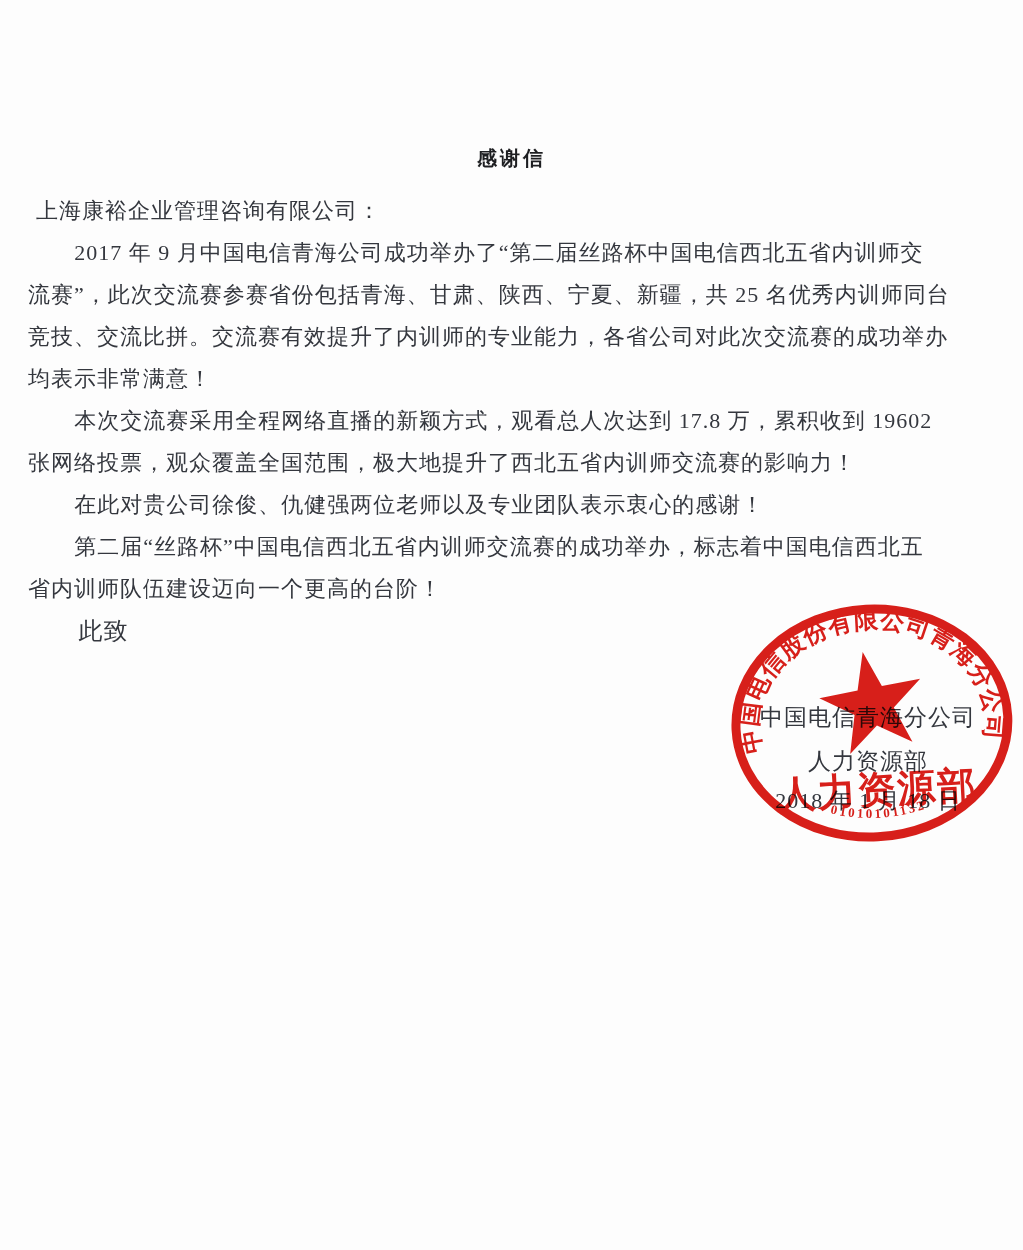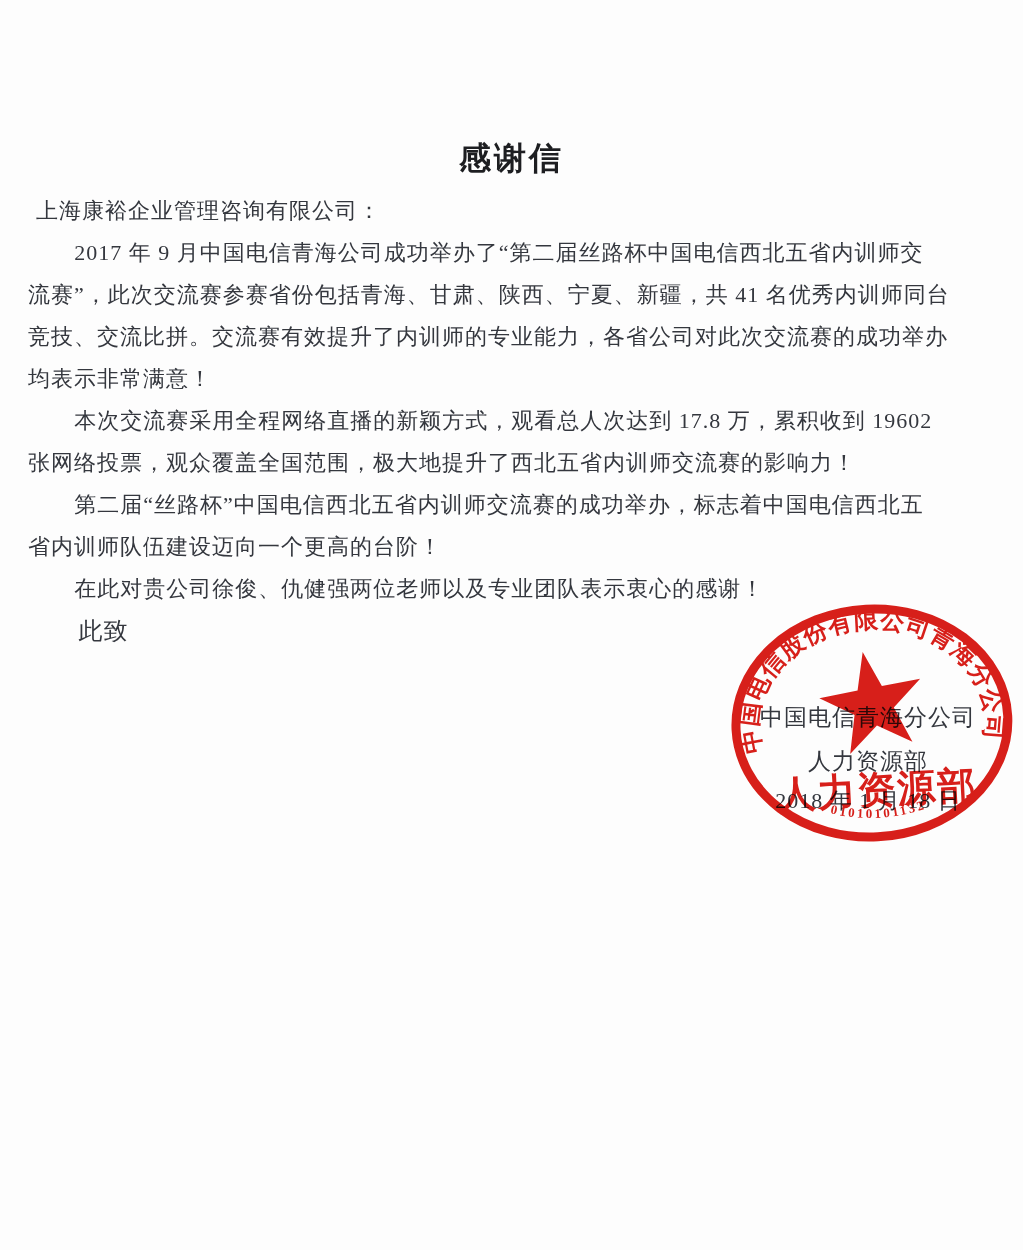--- a/index.html
+++ b/index.html
@@ -5,21 +5,21 @@
   * { margin:0; padding:0; box-sizing:border-box; }
   html,body { background:#ffffff; }
   .page {
     position:relative; width:1023px; height:1250px;
     background:#fdfdfd; overflow:hidden;
     font-family:"Liberation Serif","DejaVu Serif",serif;
     color:#34373e;
   }
   .title {
     margin-top:140px; text-align:center;
-    font-size:32px; font-weight:bold; letter-spacing:3px;
+    font-size:20px; font-weight:bold; letter-spacing:3px;
     color:#1d1e21; line-height:36px; margin-bottom:14px;
   }
   .body { margin:0 28px; }
   .greeting {
     font-size:22px; line-height:42px; letter-spacing:1px;margin-left:8px;
   }
   .para {
     font-size:22px; line-height:42px; letter-spacing:1px;
     white-space:pre-line; text-indent:2.1em; text-align:left;
   }
@@ -38,28 +38,28 @@
 </head>
 <body>
 
 <div class="page">
 
   <h1 class="title">感谢信</h1>
 
   <div class="body">
     <div class="greeting">上海康裕企业管理咨询有限公司：</div>
     <p class="para">2017 年 9 月中国电信青海公司成功举办了“第二届丝路杯中国电信西北五省内训师交
-流赛”，此次交流赛参赛省份包括青海、甘肃、陕西、宁夏、新疆，共 41 名优秀内训师同台
+流赛”，此次交流赛参赛省份包括青海、甘肃、陕西、宁夏、新疆，共 25 名优秀内训师同台
 竞技、交流比拼。交流赛有效提升了内训师的专业能力，各省公司对此次交流赛的成功举办
 均表示非常满意！</p>
     <p class="para">本次交流赛采用全程网络直播的新颖方式，观看总人次达到 17.8 万，累积收到 19602
 张网络投票，观众覆盖全国范围，极大地提升了西北五省内训师交流赛的影响力！</p>
+    <p class="para">在此对贵公司徐俊、仇健强两位老师以及专业团队表示衷心的感谢！</p>
     <p class="para">第二届“丝路杯”中国电信西北五省内训师交流赛的成功举办，标志着中国电信西北五
 省内训师队伍建设迈向一个更高的台阶！</p>
-    <p class="para">在此对贵公司徐俊、仇健强两位老师以及专业团队表示衷心的感谢！</p>
     <div class="closing-regards">此致</div>
   </div>
 
   <div class="sig-line sig-company">中国电信青海分公司</div>
   <div class="sig-line sig-dept">人力资源部</div>
   <div class="sig-line sig-date">2018 年 1 月 18 日</div>
 
   <svg class="stamp" viewBox="0 0 296 248" xmlns="http://www.w3.org/2000/svg">
     <defs>
       <path id="arcTop" d="M 40.9,154.5 A 114,95 0 1 1 255.1,154.5" fill="none"></path>

